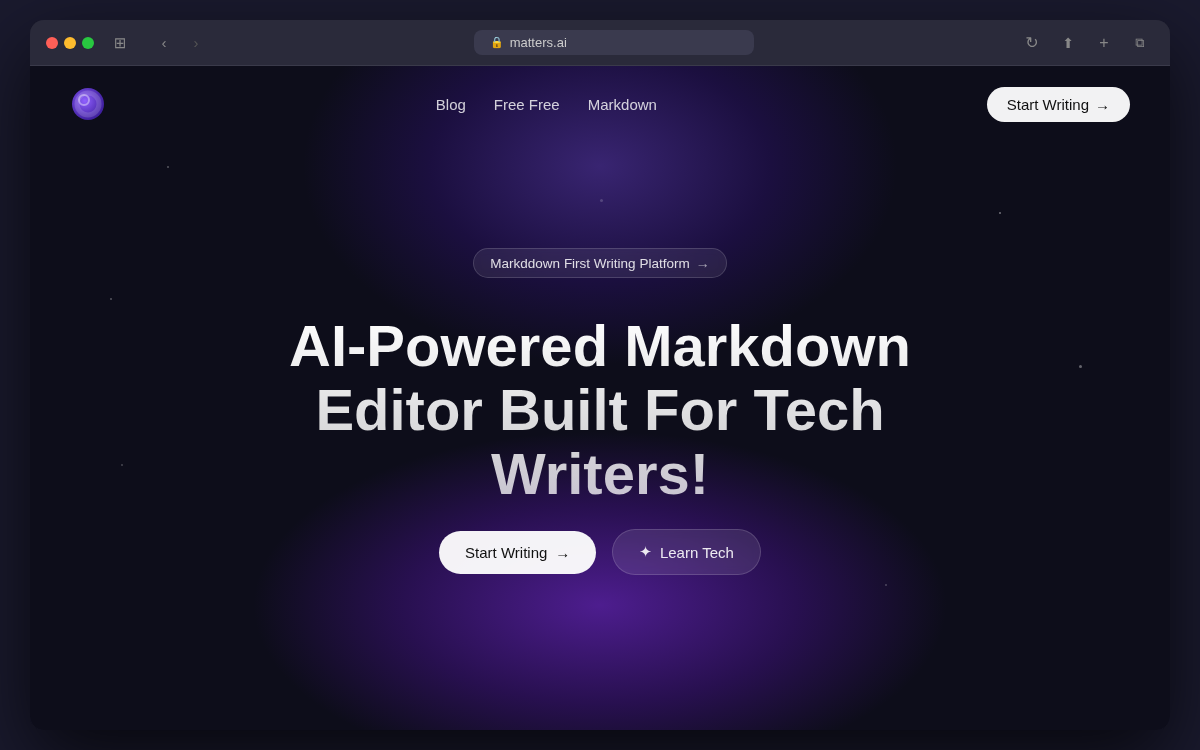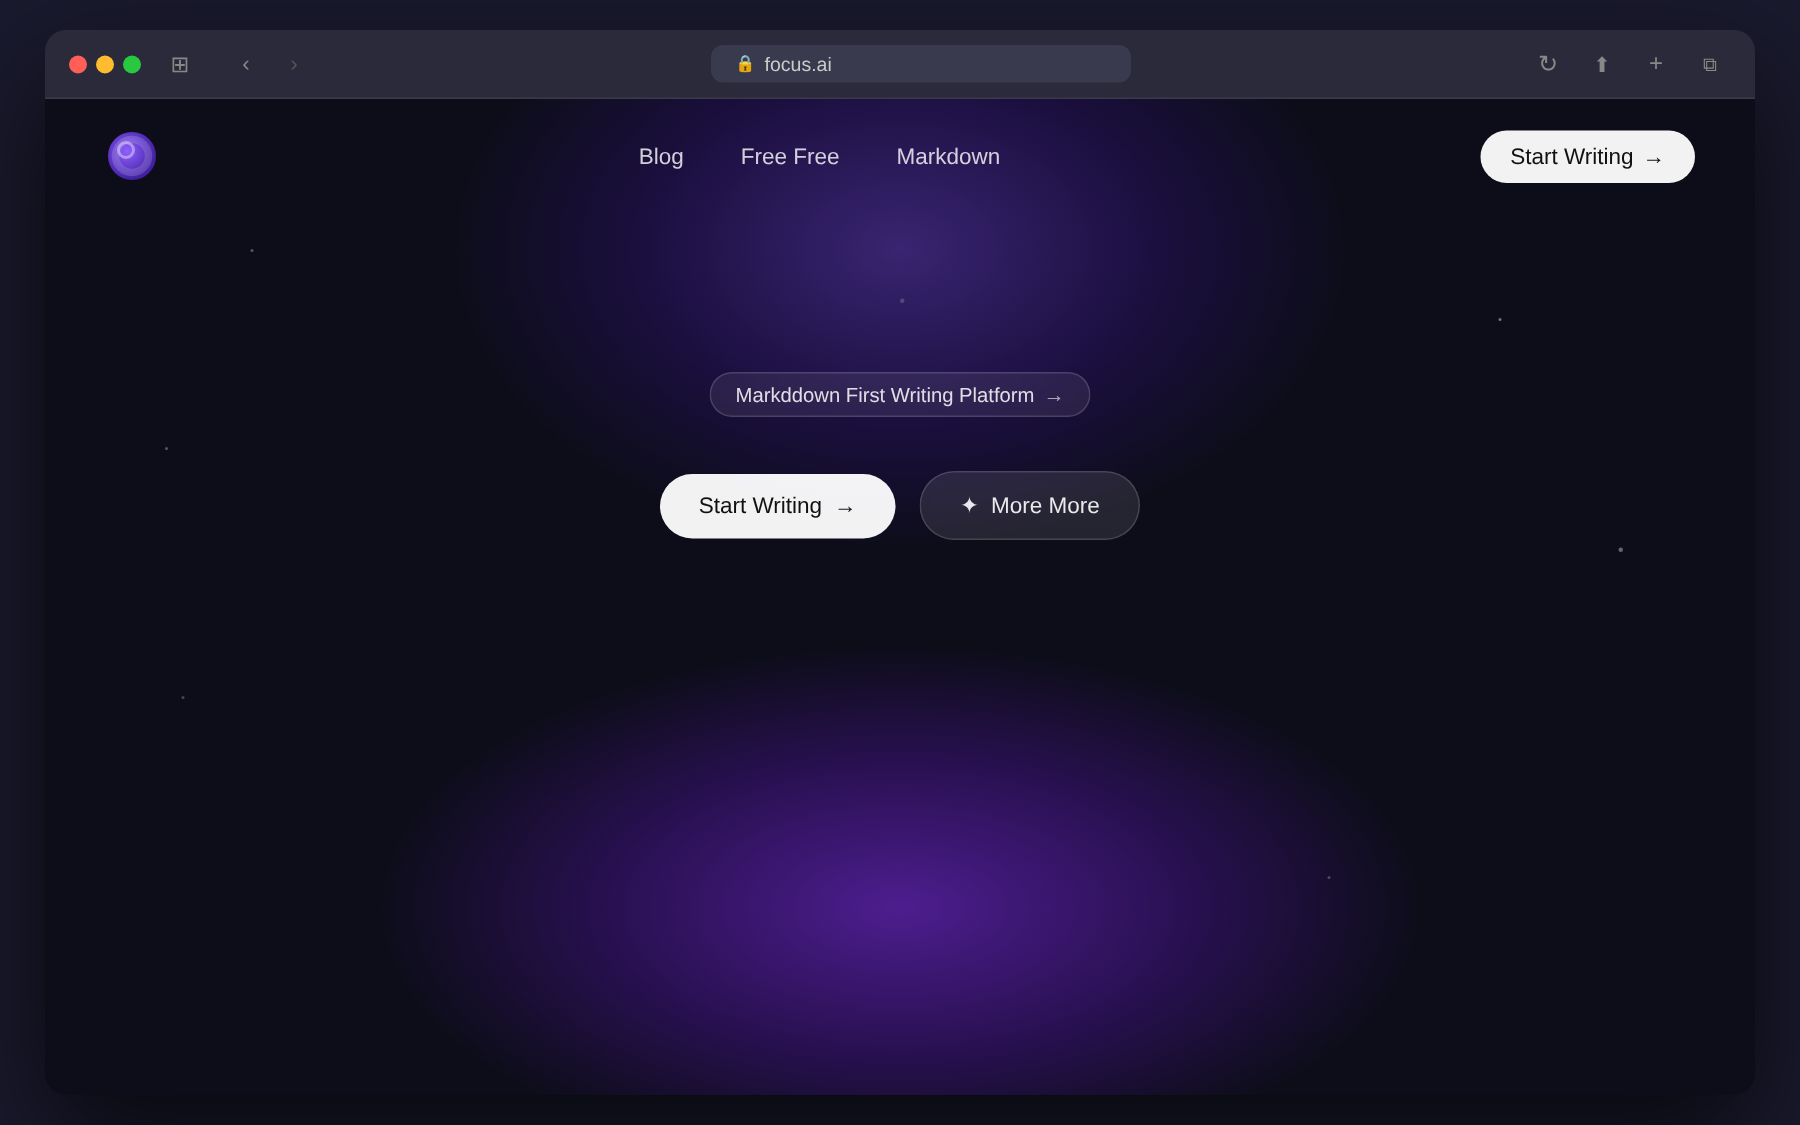--- a/index.html
+++ b/index.html
@@ -168,21 +168,21 @@
       align-items: center;
     }
 
     .logo-icon {
       width: 36px;
       height: 36px;
     }
 
     .nav-links {
       display: flex;
-      gap: 38px;
+      gap: 28px;
       align-items: center;
     }
 
     .nav-link {
       color: rgba(255,255,255,0.8);
       font-size: 15px;
       text-decoration: none;
       cursor: pointer;
       transition: color 0.2s;
     }
@@ -309,21 +309,21 @@
     <div class="browser-btn">
       <span style="font-size:15px; color:#888;">⊞</span>
     </div>
     <div class="browser-controls">
       <div class="browser-btn" style="color:#888; font-size:15px;">‹</div>
       <div class="browser-btn" style="color:#555; font-size:15px;">›</div>
     </div>
     <div class="address-bar-wrapper">
       <div class="address-bar">
         <span class="lock-icon">🔒</span>
-        <span class="address-text">focus.ai</span>
+        <span class="address-text">matters.ai</span>
       </div>
     </div>
     <div class="browser-actions">
       <div class="browser-action-btn" style="color:#888;">↻</div>
       <div class="browser-action-btn" style="color:#888; font-size:14px;">⬆</div>
       <div class="browser-action-btn" style="color:#888; font-size:16px;">+</div>
       <div class="browser-action-btn" style="color:#888; font-size:13px;">⧉</div>
     </div>
   </div>
 
@@ -366,27 +366,31 @@
         <span>→</span>
       </button>
     </nav>
 
     <section class="hero">
       <div class="hero-badge">
         <span>Markddown First Writing Platform</span>
         <span class="badge-arrow">→</span>
       </div>
 
+      <h1 class="hero-title">
+        <span>AI-Powered Markdown</span><br>
+        <span>Editor Built For Tech Writers!</span>
+      </h1>
 
 
       <div class="hero-buttons">
         <button class="btn-primary">
           <span>Start Writing</span>
           <span>→</span>
         </button>
         <button class="btn-secondary">
           <span class="sparkle-icon">✦</span>
-          <span>More More</span>
+          <span>Learn Tech</span>
         </button>
       </div>
     </section>
   </div>
 </div>
 
 </body></html>

